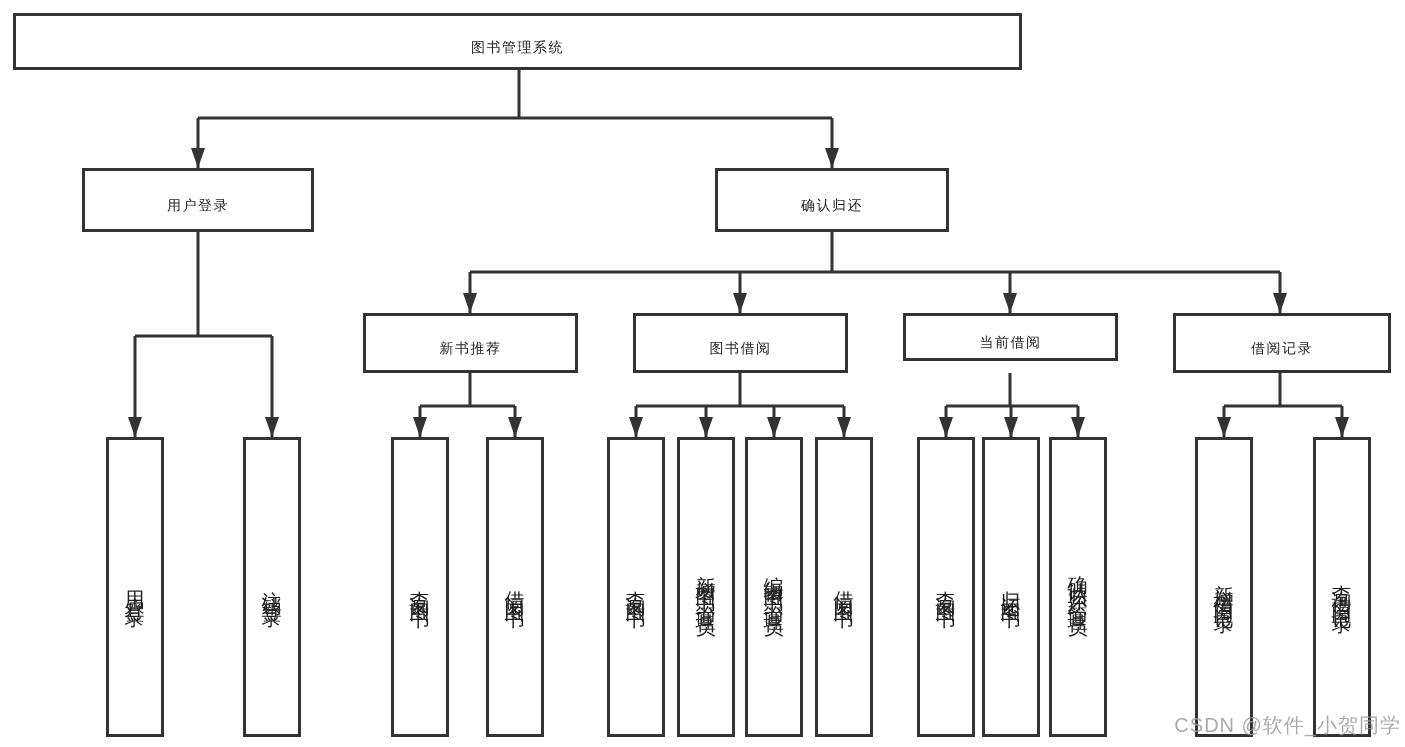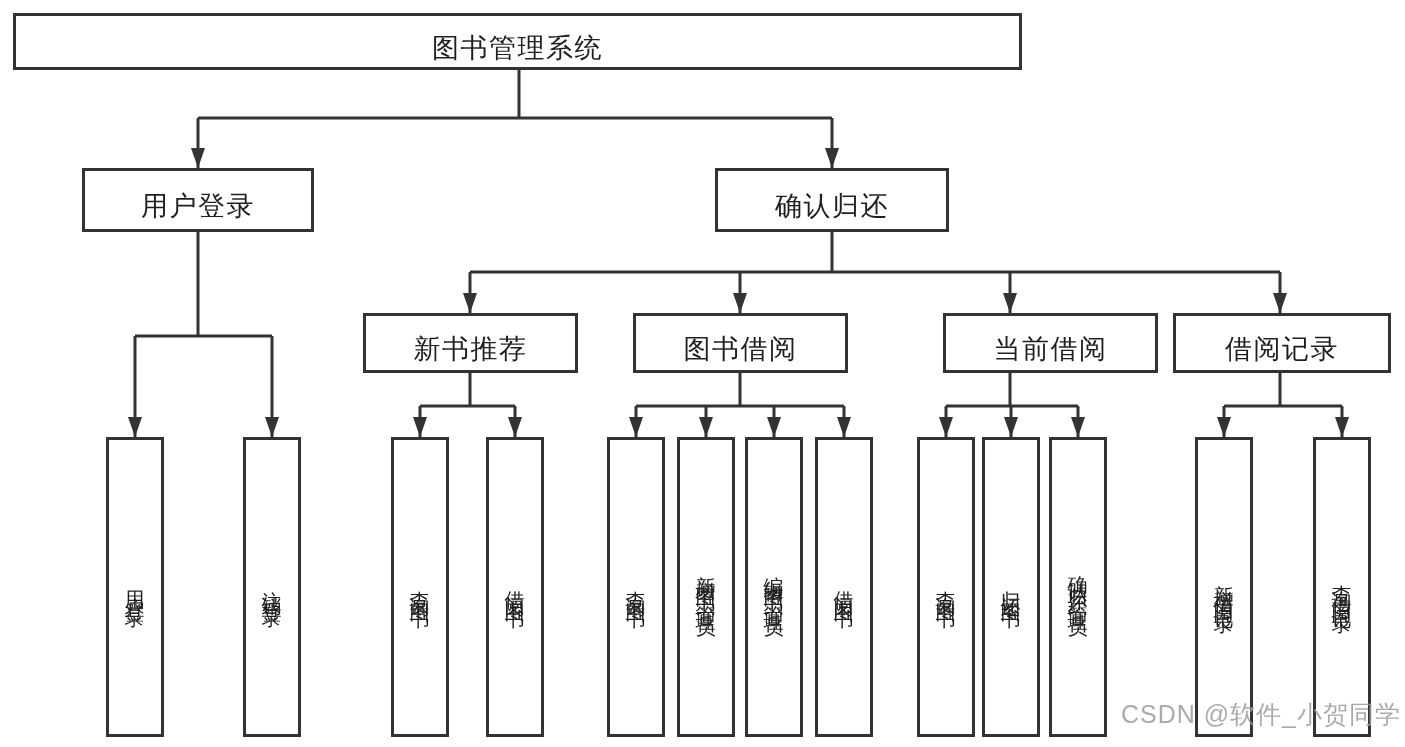--- a/index.html
+++ b/index.html
@@ -9,24 +9,24 @@
     --watermark:#9c9c9c;
   }
   html,body{margin:0;padding:0;background:var(--bg);}
   body{font-family:"Liberation Sans",sans-serif;}
   .canvas{position:relative;width:1405px;height:747px;background:var(--bg);overflow:hidden;}
   .connectors{position:absolute;left:0;top:0;width:1405px;height:747px;}
   .stem,.arrow-line{stroke:var(--line);stroke-width:3;fill:none;}
   .arrowhead{fill:var(--line);stroke:none;}
   .box{position:absolute;background:var(--bg);border:3px solid var(--line);box-sizing:border-box;
        display:flex;align-items:center;justify-content:center;color:var(--text);}
-  .box.h .label{font-size:27px;letter-spacing:1.5px;white-space:nowrap;margin-top:12px;}
+  .box.h .label{font-size:14px;letter-spacing:1.5px;white-space:nowrap;margin-top:12px;}
   .box.v .label{writing-mode:vertical-rl;text-orientation:mixed;font-size:20px;
                 letter-spacing:6px;line-height:1;white-space:nowrap;}
-  .watermark{position:absolute;right:4px;bottom:16px;font-size:25px;letter-spacing:1px;
+  .watermark{position:absolute;right:4px;bottom:8px;font-size:20px;letter-spacing:1px;
              color:var(--watermark);opacity:.85;white-space:nowrap;}
 </style>
 </head>
 <body>
 
 <div class="canvas">
 
   <svg class="connectors" viewBox="0 0 1405 747" xmlns="http://www.w3.org/2000/svg">
     <defs>
       <marker id="arrow" viewBox="0 0 20 14" refX="20" refY="7" markerWidth="20" markerHeight="14" markerUnits="userSpaceOnUse" orient="auto">
@@ -99,21 +99,21 @@
   <div class="box h" style="left:715px;top:168px;width:234px;height:64px;">
     <span class="label">确认归还</span>
   </div>
 
   <div class="box h" style="left:363px;top:313px;width:215px;height:60px;">
     <span class="label">新书推荐</span>
   </div>
   <div class="box h" style="left:633px;top:313px;width:215px;height:60px;">
     <span class="label">图书借阅</span>
   </div>
-  <div class="box h" style="left:943px;top:313px;width:215px;height:60px;">
+  <div class="box h" style="left:903px;top:313px;width:215px;height:48px;">
     <span class="label">当前借阅</span>
   </div>
   <div class="box h" style="left:1173px;top:313px;width:218px;height:60px;">
     <span class="label">借阅记录</span>
   </div>
 
   <div class="box v" style="left:106px;top:437px;width:58px;height:300px;">
     <span class="label">用户登录</span>
   </div>
   <div class="box v" style="left:243px;top:437px;width:58px;height:300px;">

